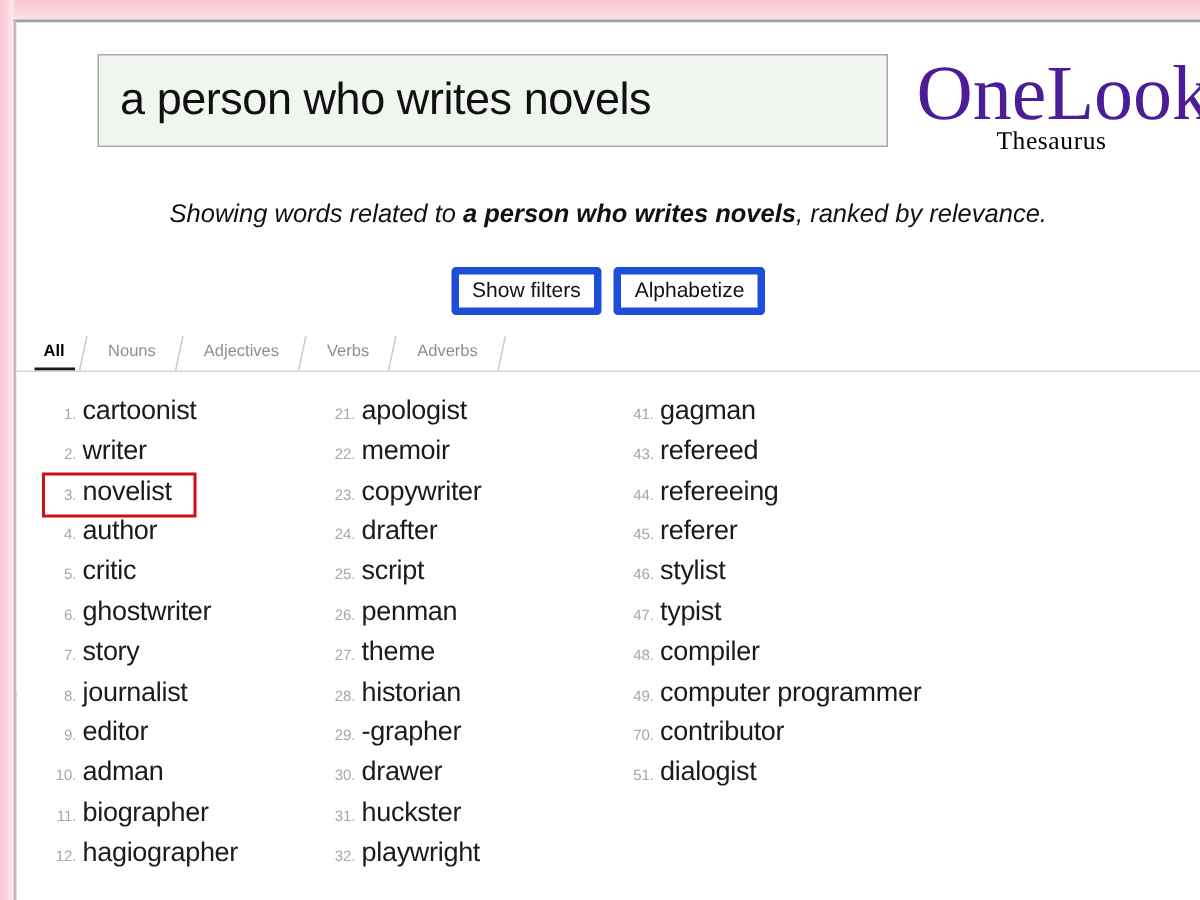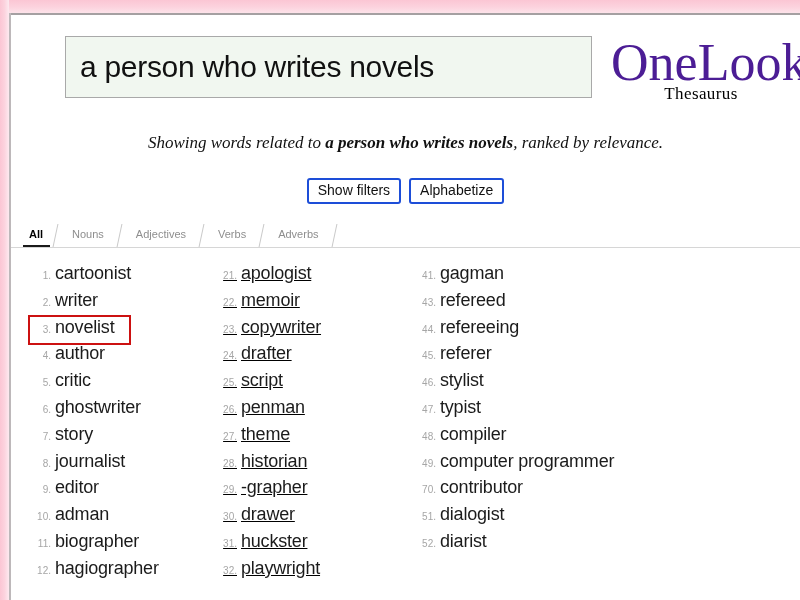--- a/index.html
+++ b/index.html
@@ -92,21 +92,21 @@
     letter-spacing: 0.4px;
     margin-top: -2px;
   }
 
   
   #subtitle {
     position: absolute;
     left: 0; top: 118px;
     width: 789px;
     text-align: center;
-    font-family: Liberation Serif, serif;
+    font-family: Liberation Sans, sans-serif;
     font-style: italic;
     font-size: 17px;
     color: #111111;
     white-space: nowrap;
   }
   #subtitle .q { font-weight: bold; font-style: italic; }
 
   
   #button-row {
     position: absolute;
@@ -114,21 +114,21 @@
     width: 789px;
     display: flex;
     justify-content: center;
     gap: 8px;
   }
   .btn {
     font-family: "Liberation Sans", sans-serif;
     font-size: 14px;
     color: #111111;
     background: #ffffff;
-    border: 2px solid #1d4ed8;
+    border: 5px solid #1d4ed8;
     border-radius: 3px;
     padding: 3px 9px 4px 9px;
     line-height: 15px;
     cursor: pointer;
     white-space: nowrap;
   }
 
   
   #tabbar {
     position: absolute;
@@ -185,21 +185,21 @@
 
   
   #results {
     position: absolute;
     left: 0; top: 248px;
     width: 789px;
     display: flex;
   }
   .col { position: relative; }
   #col1 { width: 200px; padding-left: 22px; }
-  #col2 { width: 195px; padding-left: 8px; text-decoration: underline; }
+  #col2 { width: 195px; padding-left: 8px; }
   #col3 { width: 330px; padding-left: 12px; }
 
   .word-row {
     display: flex;
     align-items: baseline;
     height: 26.8px;
     white-space: nowrap;
   }
   .word-num {
     font-family: "Liberation Sans", sans-serif;
@@ -411,21 +411,17 @@
             <span class="word-txt">computer programmer</span>
           </div>
           <div class="word-row">
             <span class="word-num">70.</span>
             <span class="word-txt">contributor</span>
           </div>
           <div class="word-row">
             <span class="word-num">51.</span>
             <span class="word-txt">dialogist</span>
           </div>
-          <div class="word-row">
-            <span class="word-num">52.</span>
-            <span class="word-txt">diarist</span>
-          </div>
         </div>
     </div>
 
   </div>
 </div>
 
 </body></html>

